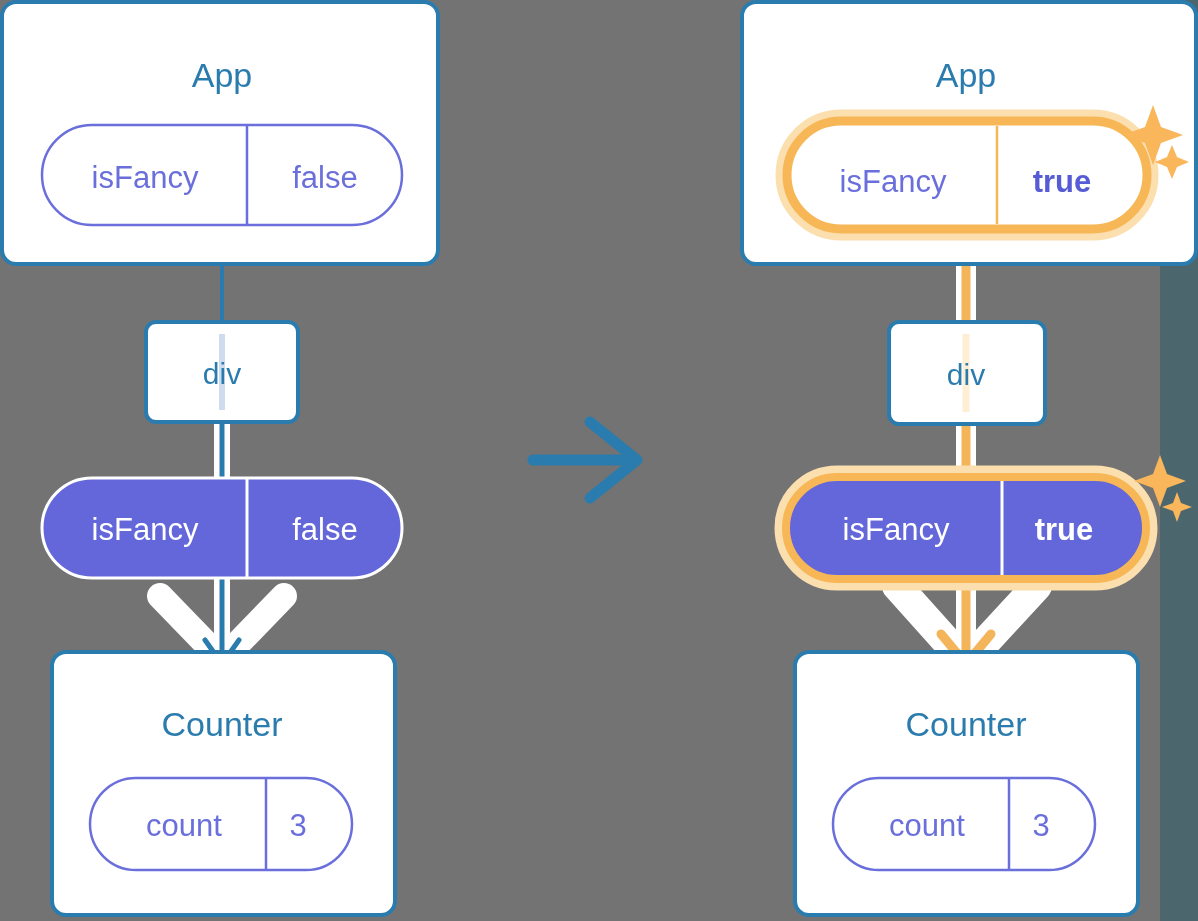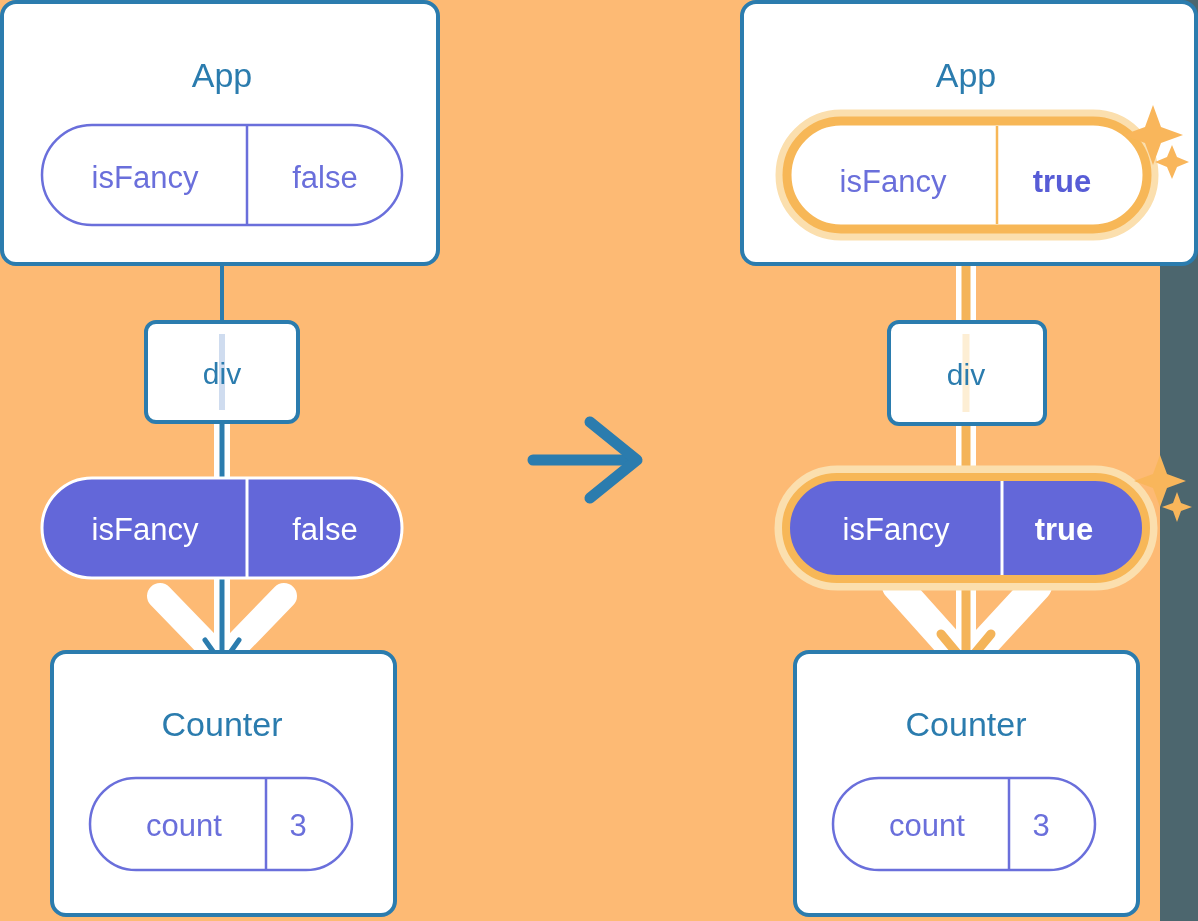--- a/index.html
+++ b/index.html
@@ -10,21 +10,21 @@
   body {
     width: 1198px;
     height: 921px;
     overflow: hidden;
     font-family: "Liberation Sans", sans-serif;
   }
   #stage {
     position: relative;
     width: 1160px;
     height: 921px;
-    background: #fdba74;
+    background: #737373;
   }
   #stage svg {
     position: absolute;
     top: 0;
     left: 0;
     width: 1198px;
     height: 921px;
   }
   .comp-title {
     font-size: 34px;

